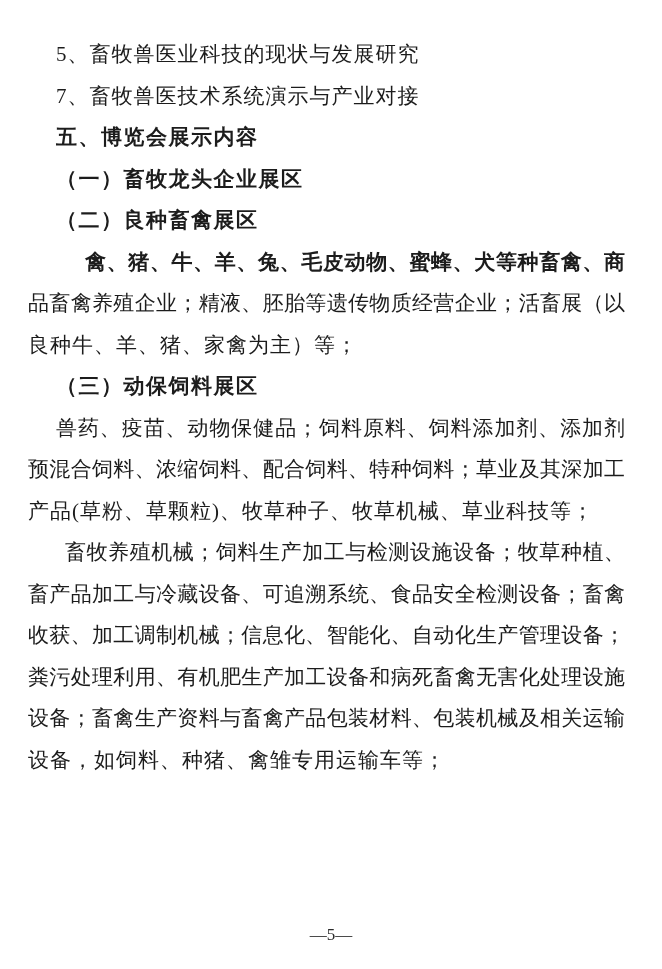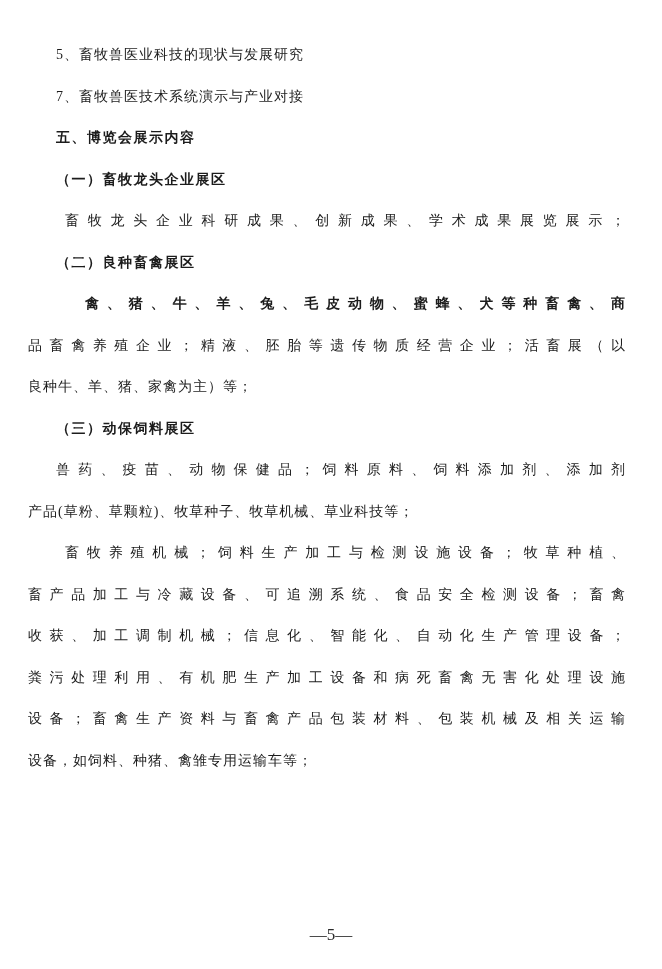--- a/index.html
+++ b/index.html
@@ -16,21 +16,21 @@
     overflow: hidden;
   }
   .doc {
     position: absolute;
     left: 28px;
     top: 34px;
     width: 597px;
   }
   .line {
     margin: 0;
-    font-size: 14px;
+    font-size: 21px;
     line-height: 41.5px;
     height: 41.5px;
     letter-spacing: 1px;
     white-space: nowrap;
     text-align: left;
     overflow: visible;
   }
   
   .j {
     white-space: normal;
@@ -59,27 +59,27 @@
   }
 </style>
 </head>
 <body>
 
 <div class="doc">
   <p class="line ind1">5、畜牧兽医业科技的现状与发展研究</p>
   <p class="line ind1">7、畜牧兽医技术系统演示与产业对接</p>
   <p class="line b ind1">五、博览会展示内容</p>
   <p class="line b ind1">（一）畜牧龙头企业展区</p>
-  <p class="line j ind2">畜牧龙头企业科研成果、创新成果、学术成果展览展示；</p>
   <p class="line b ind1">（二）良种畜禽展区</p>
   <p class="line j ind3">禽、猪、牛、羊、兔、毛皮动物、蜜蜂、犬等种畜禽、商</p>
   <p class="line j">品畜禽养殖企业；精液、胚胎等遗传物质经营企业；活畜展（以</p>
   <p class="line">良种牛、羊、猪、家禽为主）等；</p>
   <p class="line b ind1">（三）动保饲料展区</p>
   <p class="line j ind1">兽药、疫苗、动物保健品；饲料原料、饲料添加剂、添加剂</p>
+  <p class="line j">预混合饲料、浓缩饲料、配合饲料、特种饲料；草业及其深加工</p>
   <p class="line">产品(草粉、草颗粒)、牧草种子、牧草机械、草业科技等；</p>
   <p class="line j ind2">畜牧养殖机械；饲料生产加工与检测设施设备；牧草种植、</p>
   <p class="line j">畜产品加工与冷藏设备、可追溯系统、食品安全检测设备；畜禽</p>
   <p class="line j">收获、加工调制机械；信息化、智能化、自动化生产管理设备；</p>
   <p class="line j">粪污处理利用、有机肥生产加工设备和病死畜禽无害化处理设施</p>
   <p class="line j">设备；畜禽生产资料与畜禽产品包装材料、包装机械及相关运输</p>
   <p class="line">设备，如饲料、种猪、禽雏专用运输车等；</p>
 </div>
 
 <div class="page-footer">—5—</div>

